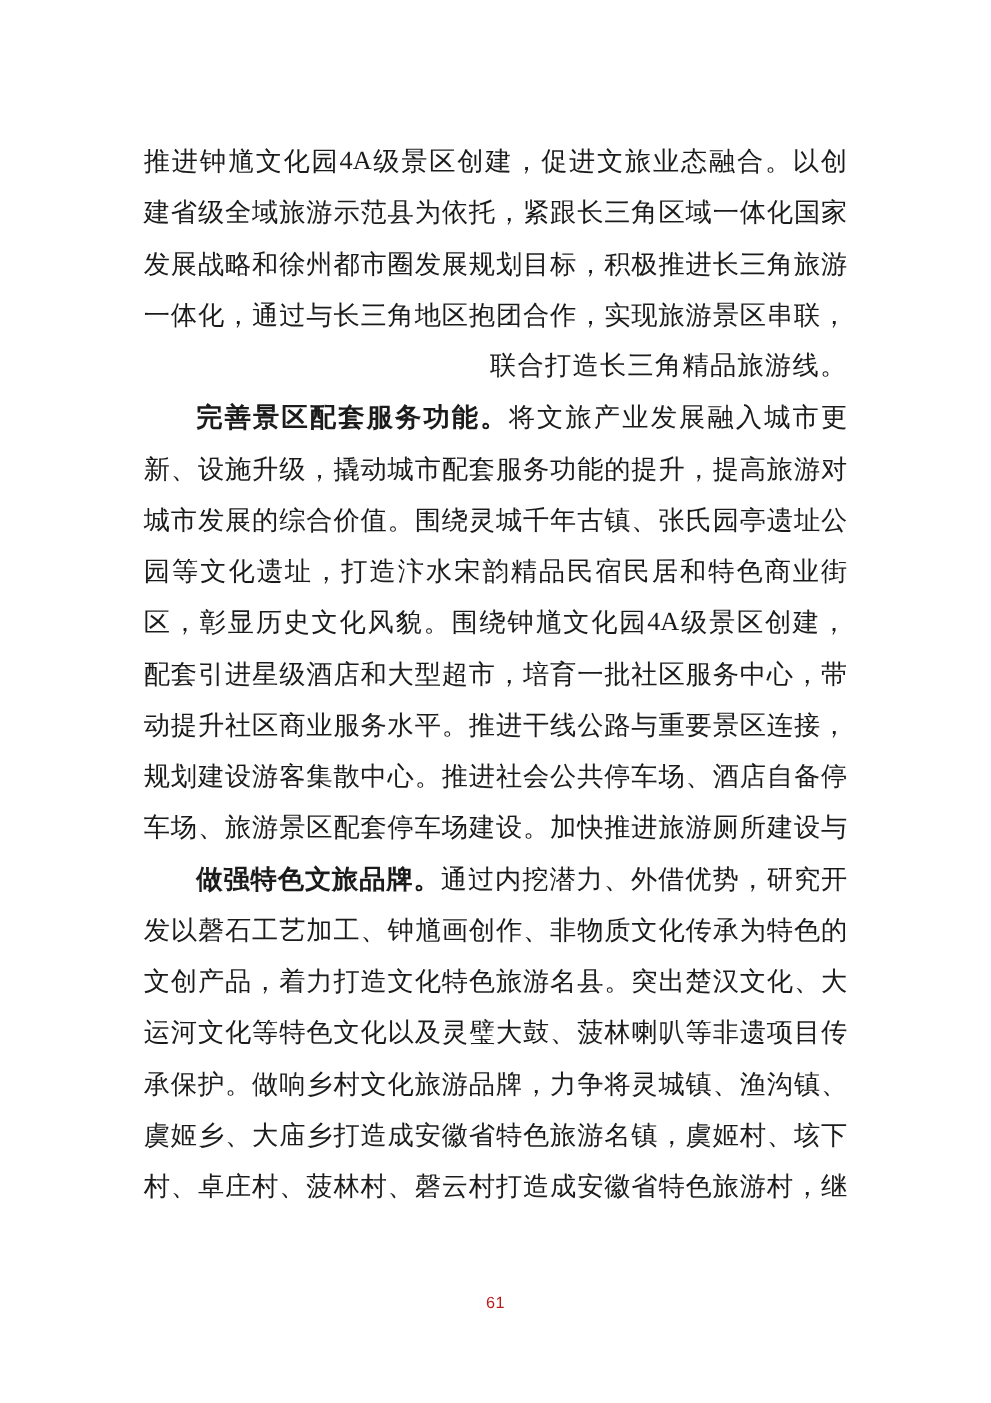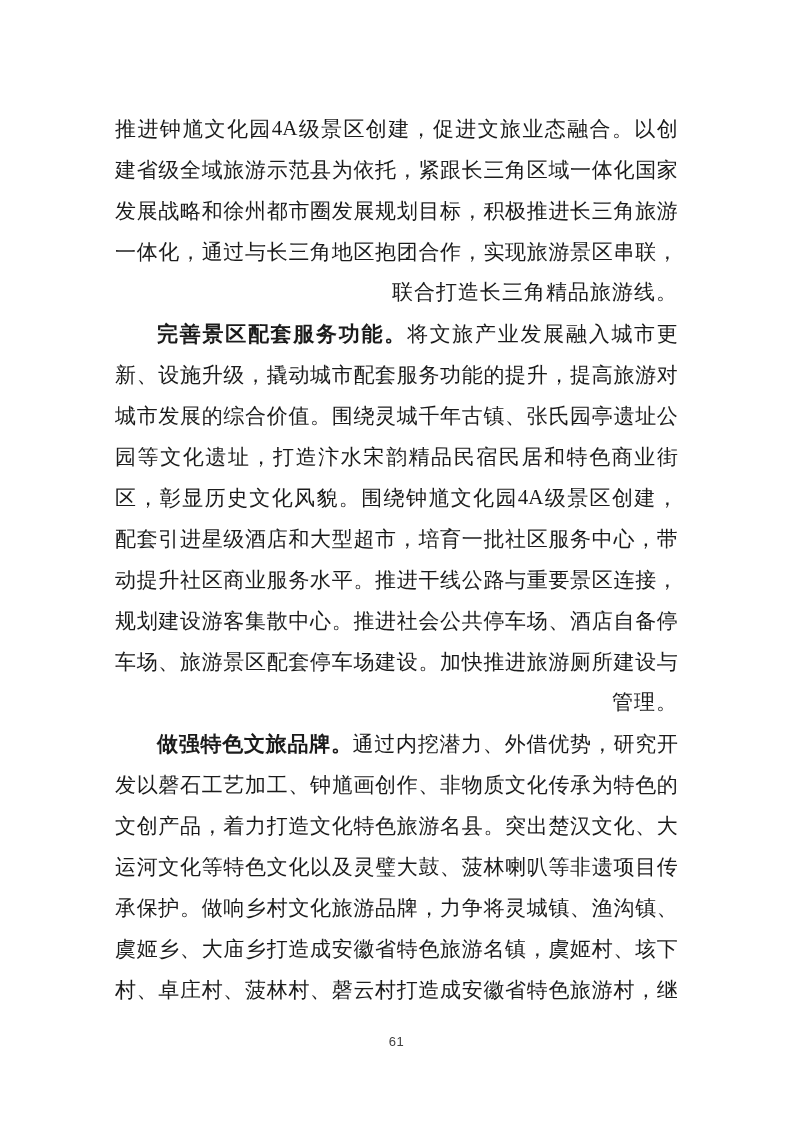--- a/index.html
+++ b/index.html
@@ -38,21 +38,21 @@
   .line.indent{padding-left:42px;}
   .tok{display:inline-block;white-space:nowrap;}
   .b{font-weight:700;}
   .pagenum{
     position:absolute;
     top:1034px;left:0;width:100%;
     text-align:center;
     font-size:13px;
     letter-spacing:0.5px;
     font-family:"Liberation Sans","DejaVu Sans",sans-serif;
-    color:#404040;
+    color:#b91c1c;
   }
 </style>
 </head>
 <body>
 
 <div class="page">
   <div class="doc">
       <div class="paragraph">
         <div class="line just">
           <span class="tok">推</span>
@@ -408,21 +408,20 @@
           <span class="tok">推</span>
           <span class="tok">进</span>
           <span class="tok">旅</span>
           <span class="tok">游</span>
           <span class="tok">厕</span>
           <span class="tok">所</span>
           <span class="tok">建</span>
           <span class="tok">设</span>
           <span class="tok">与</span>
         </div>
-        <div class="line plain"><span>管理。</span></div>
       </div>
       <div class="paragraph">
         <div class="line just indent">
           <span class="tok b">做</span>
           <span class="tok b">强</span>
           <span class="tok b">特</span>
           <span class="tok b">色</span>
           <span class="tok b">文</span>
           <span class="tok b">旅</span>
           <span class="tok b">品</span>

